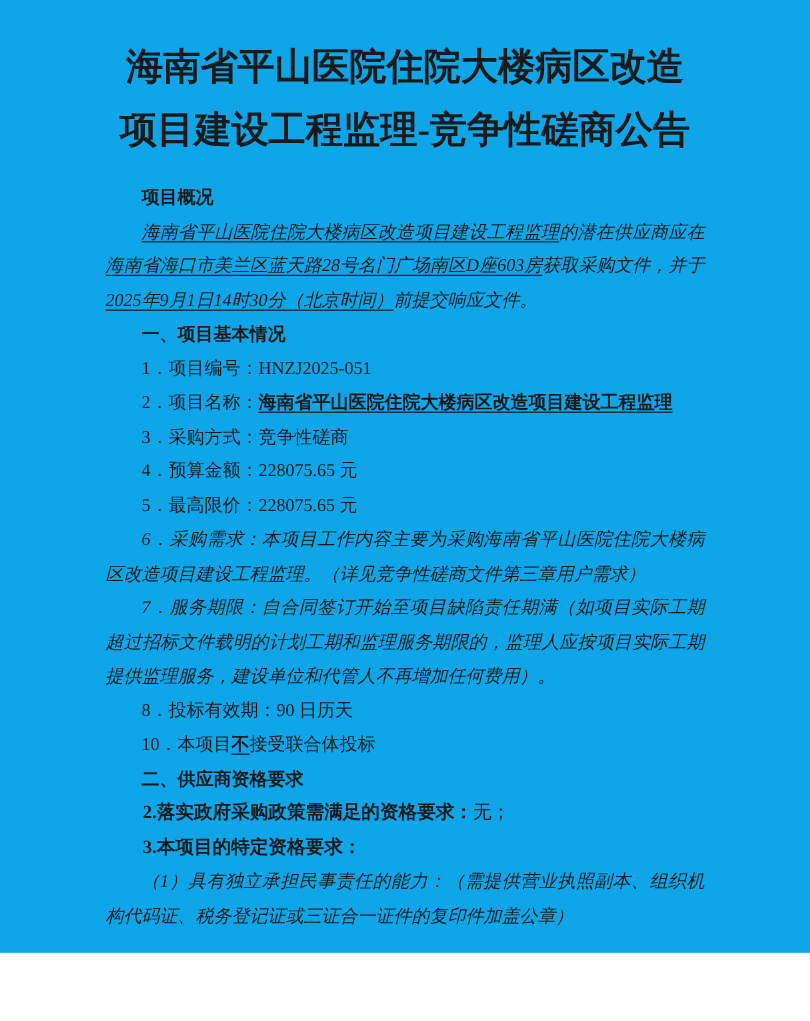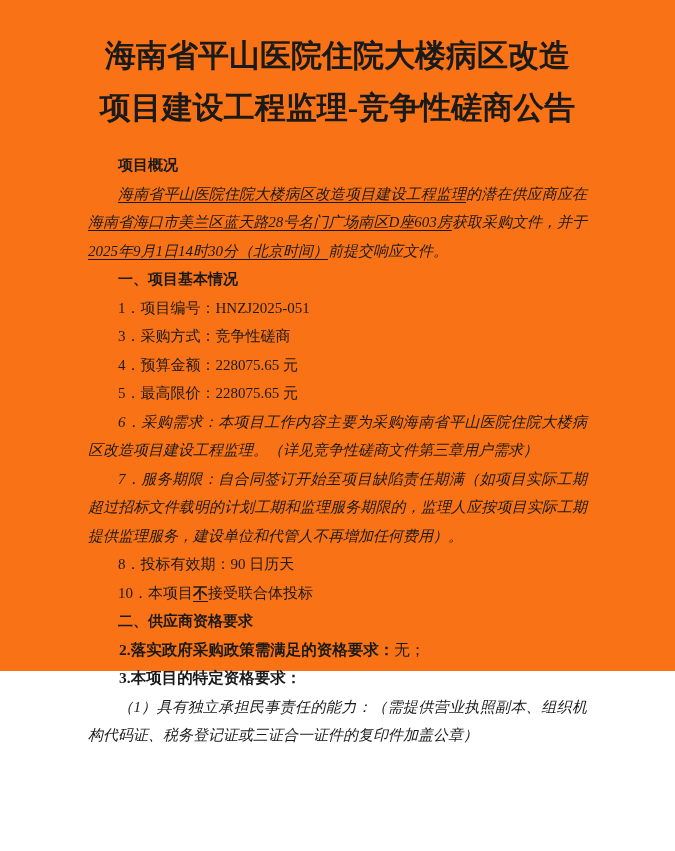--- a/index.html
+++ b/index.html
@@ -10,23 +10,23 @@
   body {
     width: 675px;
     height: 851px;
     font-family: "Liberation Serif", "DejaVu Serif", serif;
     color: #1a1a1a;
     overflow: hidden;
   }
   .page {
     box-sizing: border-box;
     width: 675px;
-    height: 671px;
+    height: 794px;
     padding: 30px 88px 0 88px;
-    background: #f97316;
+    background: #0ea5e9;
   }
   .doc-title {
     margin: 0 0 17px 0;
     font-size: 31px;
     font-weight: bold;
     line-height: 52px;
     text-align: center;
   }
   .title-line {
     display: block;
@@ -69,20 +69,21 @@
   <div class="doc-body">
 
     <p class="bold">项目概况</p>
 
     <p class="para"><span class="u">海南省平山医院住院大楼病区改造项目建设工程监理</span><span>的潜在供应商应在</span><span class="u">海南省海口市美兰区蓝天路28号名门广场南区D座603房</span><span>获取采购文件，并于</span><span class="u">2025年9月1日14时30分（北京时间）</span><span>前提交响应文件。</span></p>
 
     <p class="bold">一、项目基本情况</p>
 
     <p>1．项目编号：HNZJ2025-051</p>
 
+    <p><span>2．项目名称：</span><span class="bold u">海南省平山医院住院大楼病区改造项目建设工程监理</span></p>
 
     <p>3．采购方式：竞争性磋商</p>
 
     <p>4．预算金额：228075.65 元</p>
 
     <p>5．最高限价：228075.65 元</p>
 
     <p class="para">6．采购需求：本项目工作内容主要为采购海南省平山医院住院大楼病区改造项目建设工程监理。（详见竞争性磋商文件第三章用户需求）</p>
 
     <p class="para">7．服务期限：自合同签订开始至项目缺陷责任期满（如项目实际工期超过招标文件载明的计划工期和监理服务期限的，监理人应按项目实际工期提供监理服务，建设单位和代管人不再增加任何费用）。</p>

